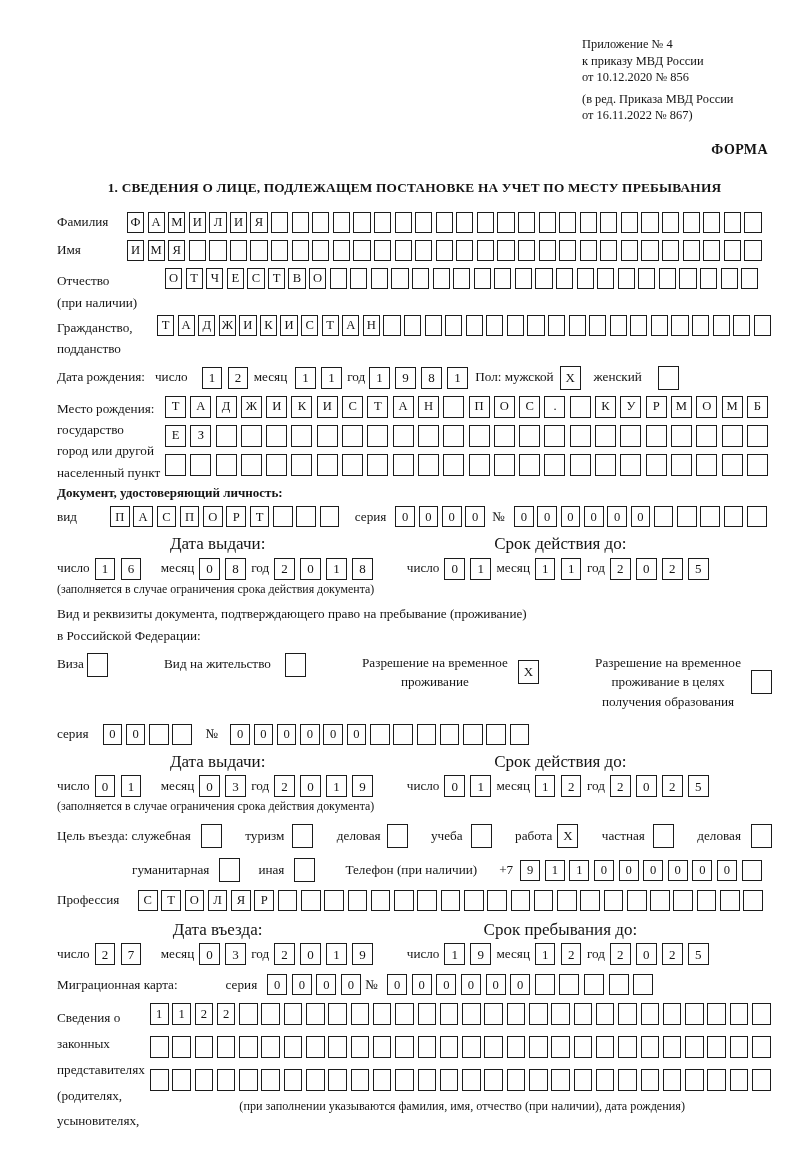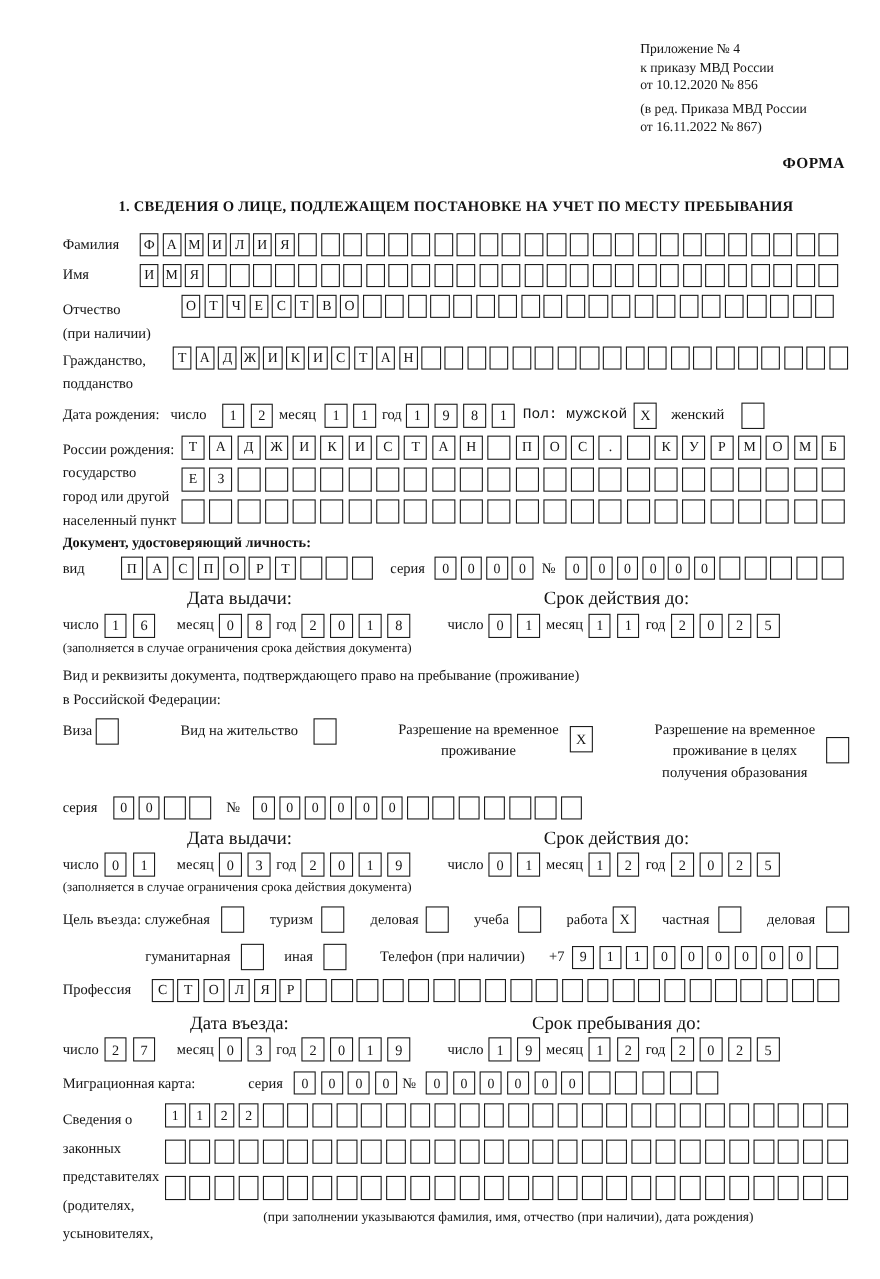--- a/index.html
+++ b/index.html
@@ -236,29 +236,29 @@
         <span class="cell">1</span>
         <span class="cell">1</span>
       </span>
     <span class="t" style="margin-right:4px;">год</span>
     <span class="cells dcell">
         <span class="cell">1</span>
         <span class="cell">9</span>
         <span class="cell">8</span>
         <span class="cell">1</span>
       </span>
-    <span style="margin-left:2px;margin-right:6px;font-family:Liberation Mono, monospace;">Пол: мужской</span>
+    <span style="margin-left:2px;margin-right:6px;">Пол: мужской</span>
     <span class="chk">X</span>
     <span style="margin-left:13px;margin-right:16px;">женский</span>
     <span class="chk"></span>
   </div>
 
   <div class="row" style="margin-top:6px;">
     <div class="lblcol" style="width:108px;">
-      <div>России рождения:</div>
+      <div>Место рождения:</div>
       <div>государство</div>
       <div>город или другой</div>
       <div>населенный пункт</div>
     </div>
     <div class="stack">
       <div class="cells cells-wide">
           <span class="cell">Т</span>
           <span class="cell">А</span>
           <span class="cell">Д</span>
           <span class="cell">Ж</span>

